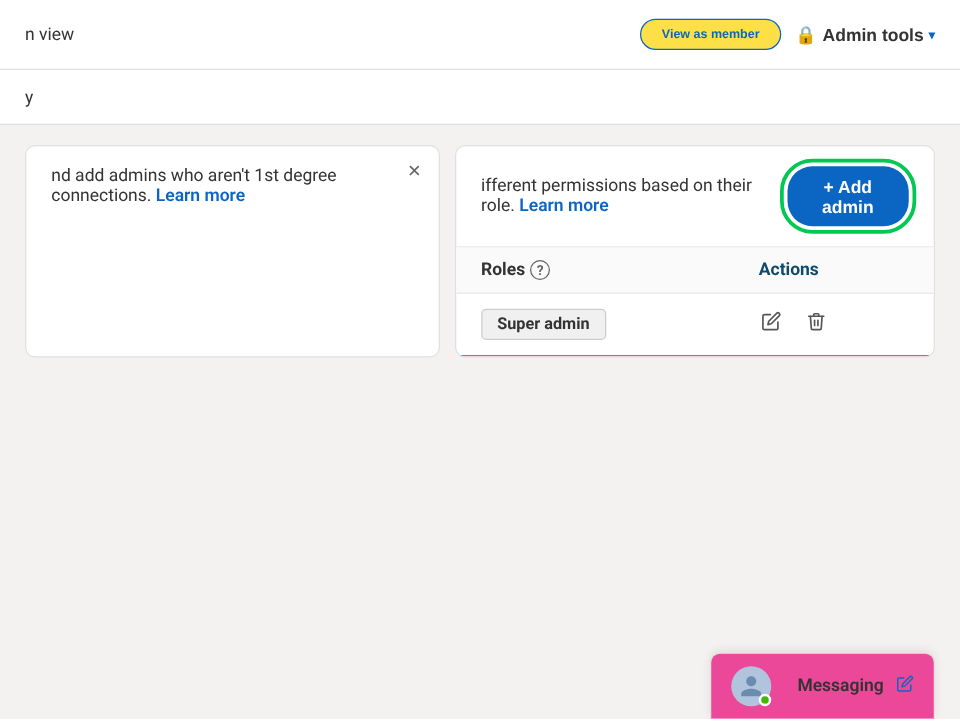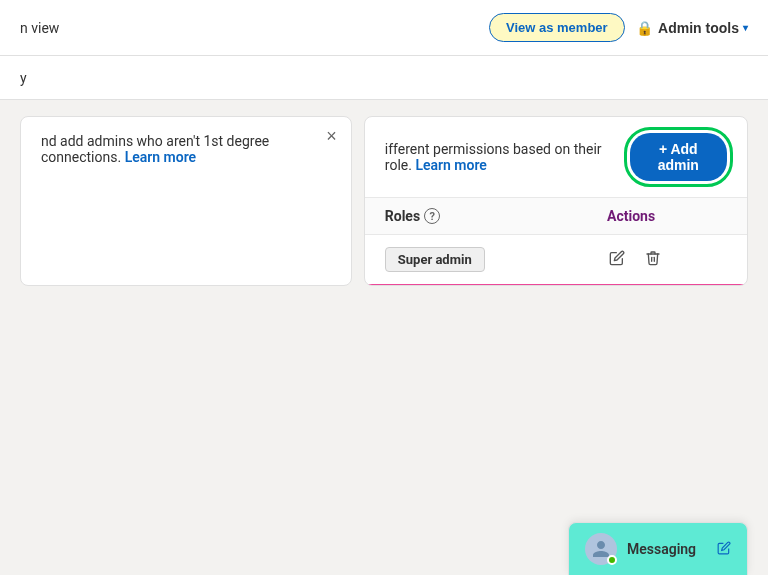--- a/index.html
+++ b/index.html
@@ -26,25 +26,25 @@
       font-size: 14px;
       color: #333;
     }
     .top-bar-right {
       display: flex;
       align-items: center;
       gap: 12px;
     }
     .view-as-member-btn {
       border: 1.5px solid #0a66c2;
-      background: #fef9c3;
+      background: #fde047;
       color: #0a66c2;
       border-radius: 20px;
       padding: 6px 16px;
-      font-size: 13px;
+      font-size: 10px;
       font-weight: 600;
       cursor: pointer;
     }
     .admin-tools-btn {
       display: flex;
       align-items: center;
       gap: 4px;
       background: none;
       border: none;
       color: #333;
@@ -167,21 +167,21 @@
       font-weight: 700;
       color: #333;
       display: flex;
       align-items: center;
       gap: 4px;
     }
     .col-actions {
       width: 120px;
       font-size: 14px;
       font-weight: 700;
-      color: #701a75;
+      color: #0c4a6e;
     }
 
     .admin-table-row {
       display: flex;
       padding: 12px 20px;
       align-items: center;
       border-bottom: 1px solid #ec4899;
     }
     .role-badge {
       background: #f0f0f0;
@@ -219,31 +219,32 @@
       color: #666;
       font-weight: 700;
       cursor: pointer;
     }
 
     
     .messaging-widget {
       position: absolute;
       bottom: 0;
       right: 20px;
-      background: #5eead4;
+      background: #ec4899;
       border-radius: 8px 8px 0 0;
       border: 1px solid #e0e0e0;
       border-bottom: none;
       padding: 10px 16px;
       display: flex;
       align-items: center;
       gap: 10px;
       box-shadow: 0 -2px 8px rgba(0,0,0,0.08);
       cursor: pointer;
       min-width: 180px;
+      text-align: right;
     }
     .messaging-avatar {
       width: 32px;
       height: 32px;
       border-radius: 50%;
       background: #b0c4de;
       position: relative;
       display: flex;
       align-items: center;
       justify-content: center;

